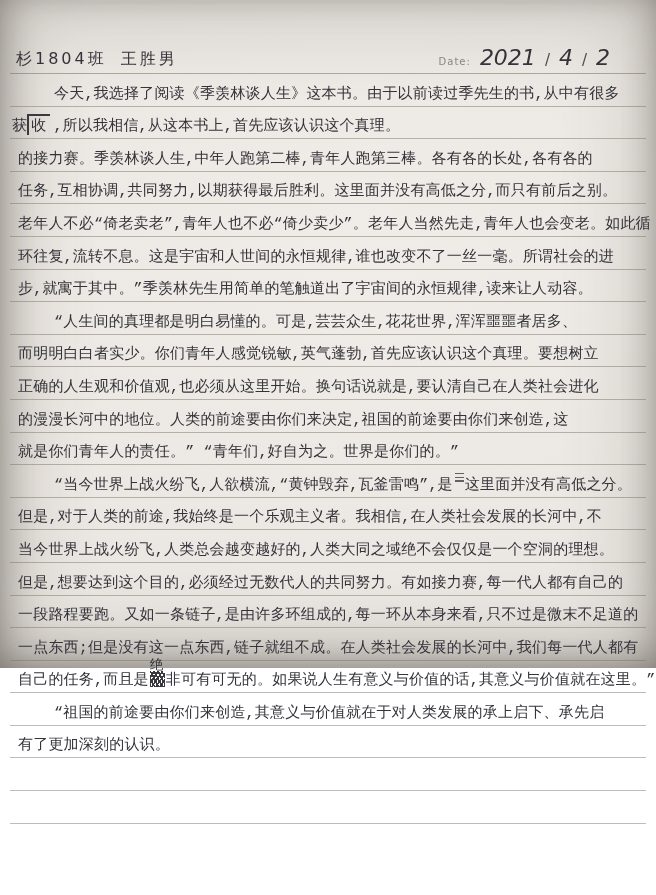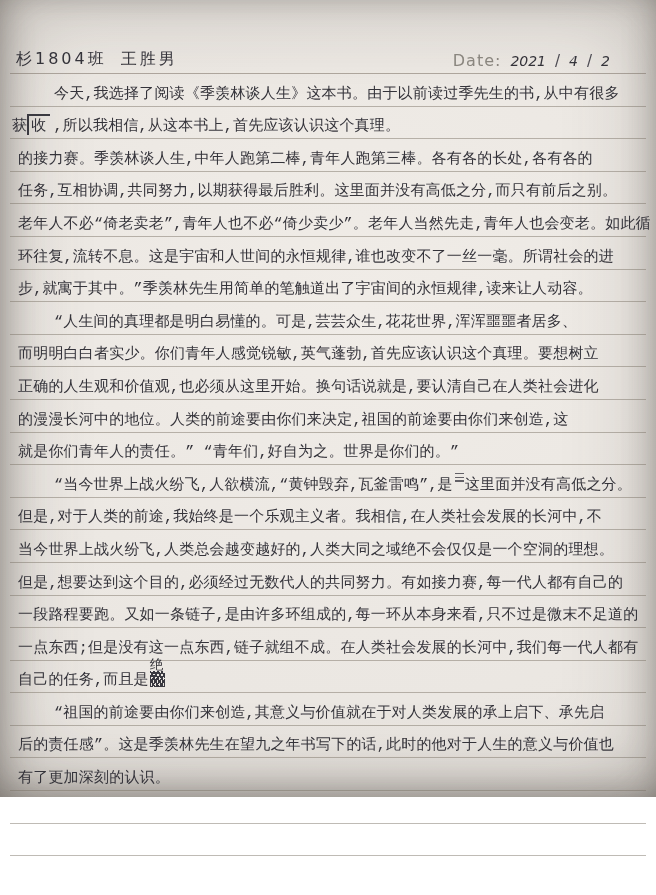--- a/index.html
+++ b/index.html
@@ -1,40 +1,40 @@
 <!DOCTYPE html>
 <html><head>
 <meta charset="utf-8">
 <style>
   html,body{margin:0;padding:0;}
   body{
     width:656px;height:895px;overflow:hidden;
     font-family:"DejaVu Sans",sans-serif;
   }
-  .photo{position:relative;width:656px;height:797px;background:#b2aea9;}
+  .photo{position:relative;width:656px;height:668px;background:#b2aea9;}
   .sheet{
     position:absolute;inset:0;box-sizing:border-box;
     background:radial-gradient(150% 110% at 55% 38%, #f0ece7 0%, #eae6e1 55%, #dcd7d1 100%);
     box-shadow:
       inset 0 0 90px rgba(75,70,64,.30),
       inset 18px 0 40px -18px rgba(60,55,50,.35),
       inset -14px 0 36px -18px rgba(60,55,50,.28),
       inset 0 -22px 50px -20px rgba(55,50,46,.38);
     padding:36px 10px 0 10px;
   }
   .hrow{
     height:34px;display:flex;align-items:flex-end;justify-content:space-between;
     border-bottom:1px solid rgba(122,112,101,.55);
     padding:0 6px 3px 6px;
   }
   .name-group{font-size:16px;color:#34333a;letter-spacing:3px;}
   .class-name{margin-right:14px;}
   .date-group{display:flex;align-items:baseline;gap:9px;padding-right:30px;}
-  .date-label{font-size:16px;color:#8a867f;letter-spacing:1px;}
-  .date-val{font-size:14px;color:#34333a;font-style:italic;}
+  .date-label{font-size:10px;color:#8a867f;letter-spacing:1px;}
+  .date-val{font-size:22px;color:#34333a;font-style:italic;}
   .date-sep{font-size:15px;color:#4a4850;}
   .row{
     height:32.6px;box-sizing:border-box;
     border-bottom:1px solid rgba(122,112,101,.48);
     display:flex;align-items:flex-end;
     padding:0 0 3px 8px;
     white-space:nowrap;overflow:visible;
   }
   .row.indent{padding-left:44px;}
   .txt{font-size:15px;color:#34333a;letter-spacing:.2px;font-family:Liberation Mono, monospace;}
@@ -134,26 +134,24 @@
         </div>
         <div class="row">
           <span class="txt">一段路程要跑。又如一条链子,是由许多环组成的,每一环从本身来看,只不过是微末不足道的</span>
         </div>
         <div class="row">
           <span class="txt">一点东西;但是没有这一点东西,链子就组不成。在人类社会发展的长河中,我们每一代人都有</span>
         </div>
         <div class="row">
           <span class="txt">自己的任务,而且是</span>
           <span class="corr"><span class="ins txt">绝</span><span class="scribble"></span></span>
+          <span class="txt">非可有可无的。如果说人生有意义与价值的话,其意义与价值就在这里。”</span>
         </div>
         <div class="row indent">
           <span class="txt">“祖国的前途要由你们来创造,其意义与价值就在于对人类发展的承上启下、承先启</span>
-        </div>
-        <div class="row">
-          <span class="txt">后的责任感”。这是季羡林先生在望九之年书写下的话,此时的他对于人生的意义与价值也</span>
         </div>
         <div class="row">
           <span class="txt">有了更加深刻的认识。</span>
         </div>
         <div class="row"></div>
         <div class="row"></div>
       </div>
 
   </div>
 </div>

